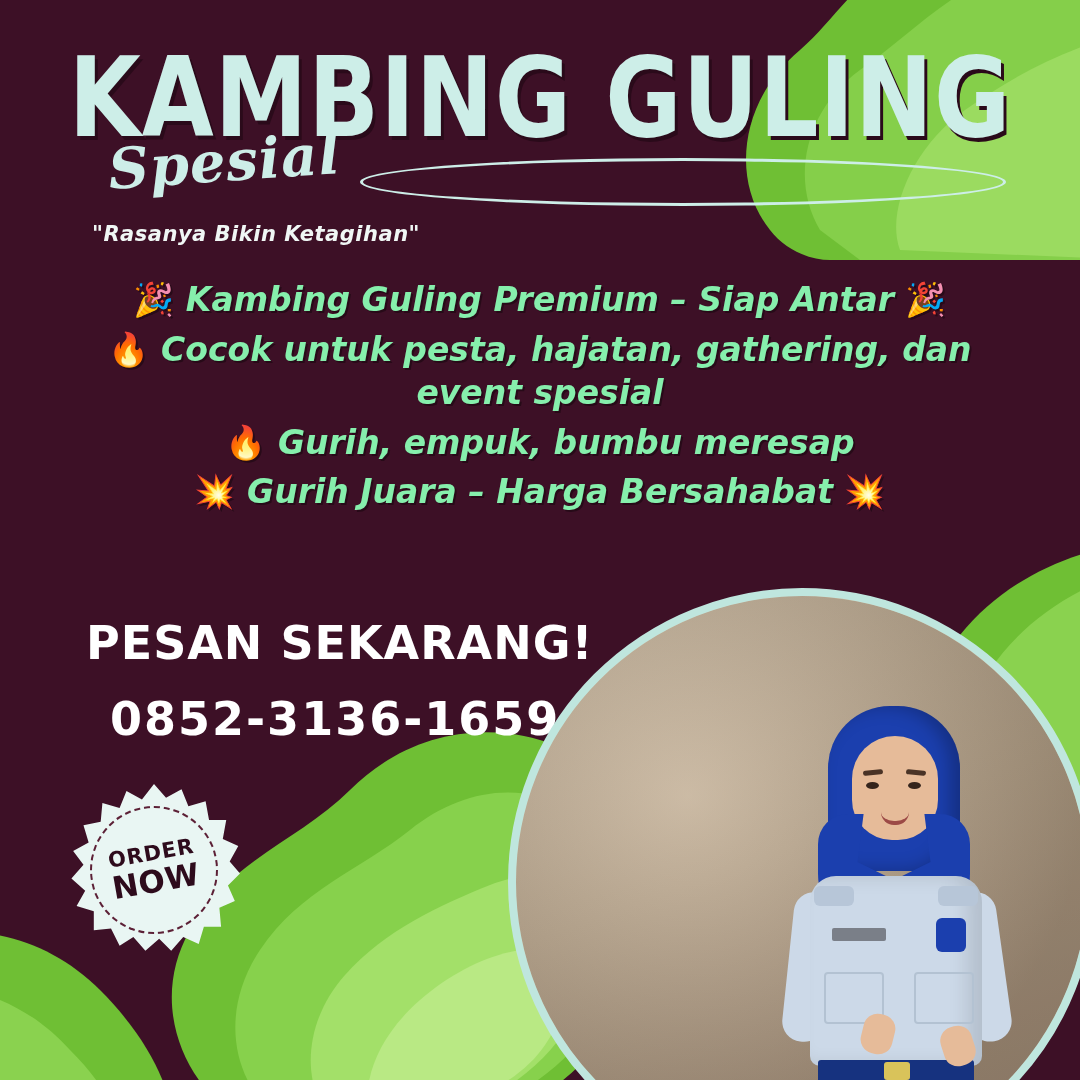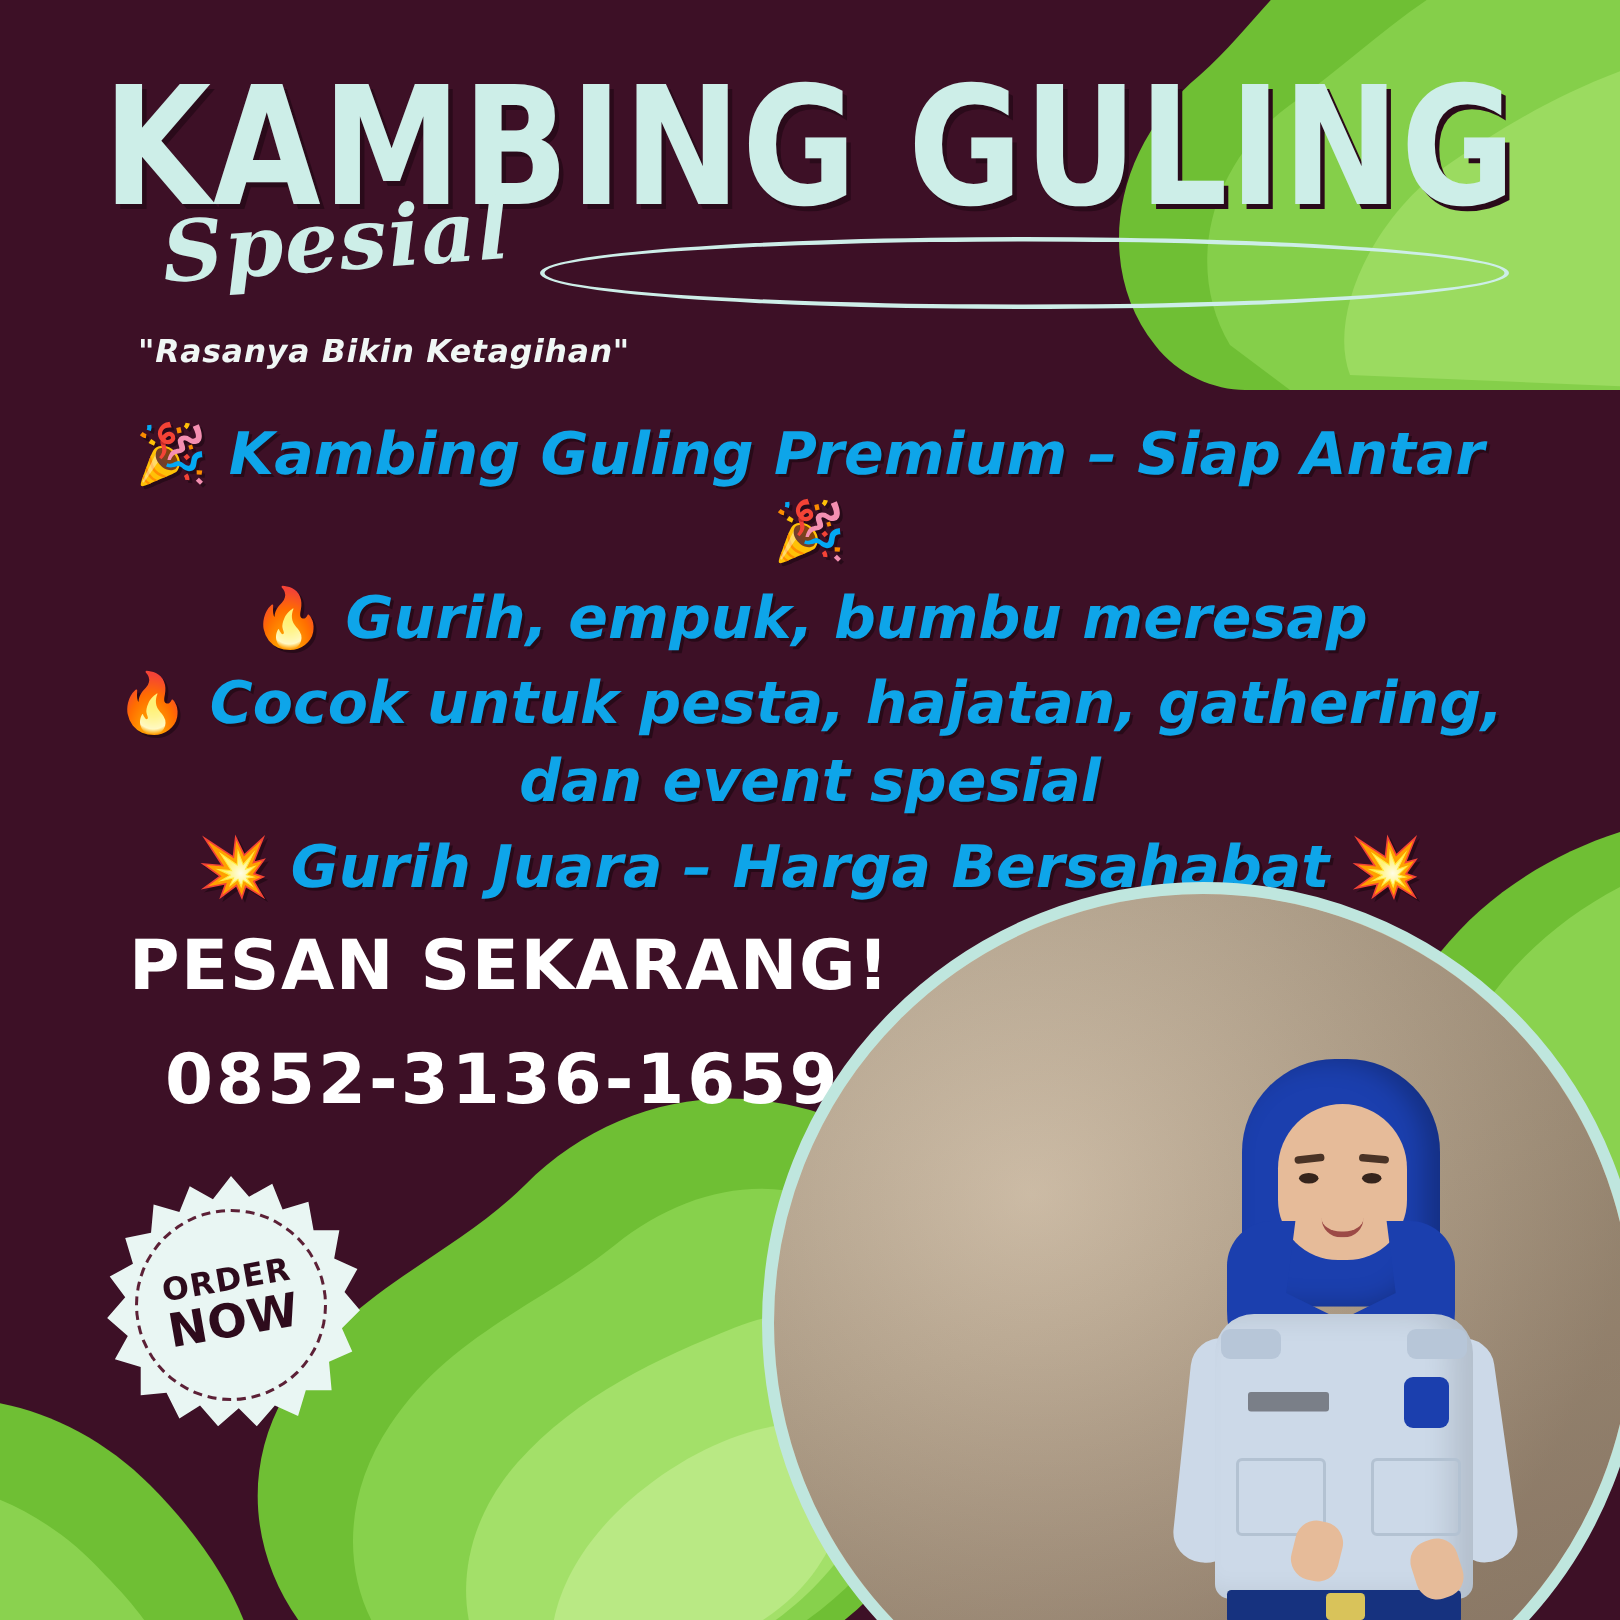--- a/index.html
+++ b/index.html
@@ -114,22 +114,22 @@
     position: absolute;
     top: 278px;
     left: 60px;
     width: 960px;
     text-align: center;
   }
   .feature {
     font-family: "DejaVu Sans", sans-serif;
     font-weight: bold;
     font-style: italic;
-    color: #0ea5e9;
-    font-size: 39px;
+    color: #86efac;
+    font-size: 33px;
     line-height: 1.32;
     margin: 0 0 6px 0;
     text-shadow: 2px 2px 0 rgba(0,0,0,0.35);
   }
   .feature .emo {
     font-style: normal;
   }
 
   
   .cta-title {
@@ -340,25 +340,25 @@
   <div class="tagline">"Rasanya Bikin Ketagihan"</div>
 
   <div class="features">
     <p class="feature">
       <span class="emo">🎉</span>
       <span>Kambing Guling Premium – Siap Antar</span>
       <span class="emo">🎉</span>
     </p>
     <p class="feature">
       <span class="emo">🔥</span>
-      <span>Gurih, empuk, bumbu meresap</span>
+      <span>Cocok untuk pesta, hajatan, gathering, dan event spesial</span>
     </p>
     <p class="feature">
       <span class="emo">🔥</span>
-      <span>Cocok untuk pesta, hajatan, gathering, dan event spesial</span>
+      <span>Gurih, empuk, bumbu meresap</span>
     </p>
     <p class="feature">
       <span class="emo">💥</span>
       <span>Gurih Juara – Harga Bersahabat</span>
       <span class="emo">💥</span>
     </p>
   </div>
 
   <div class="cta-title">PESAN SEKARANG!</div>
   <div class="cta-phone">0852-3136-1659</div>

